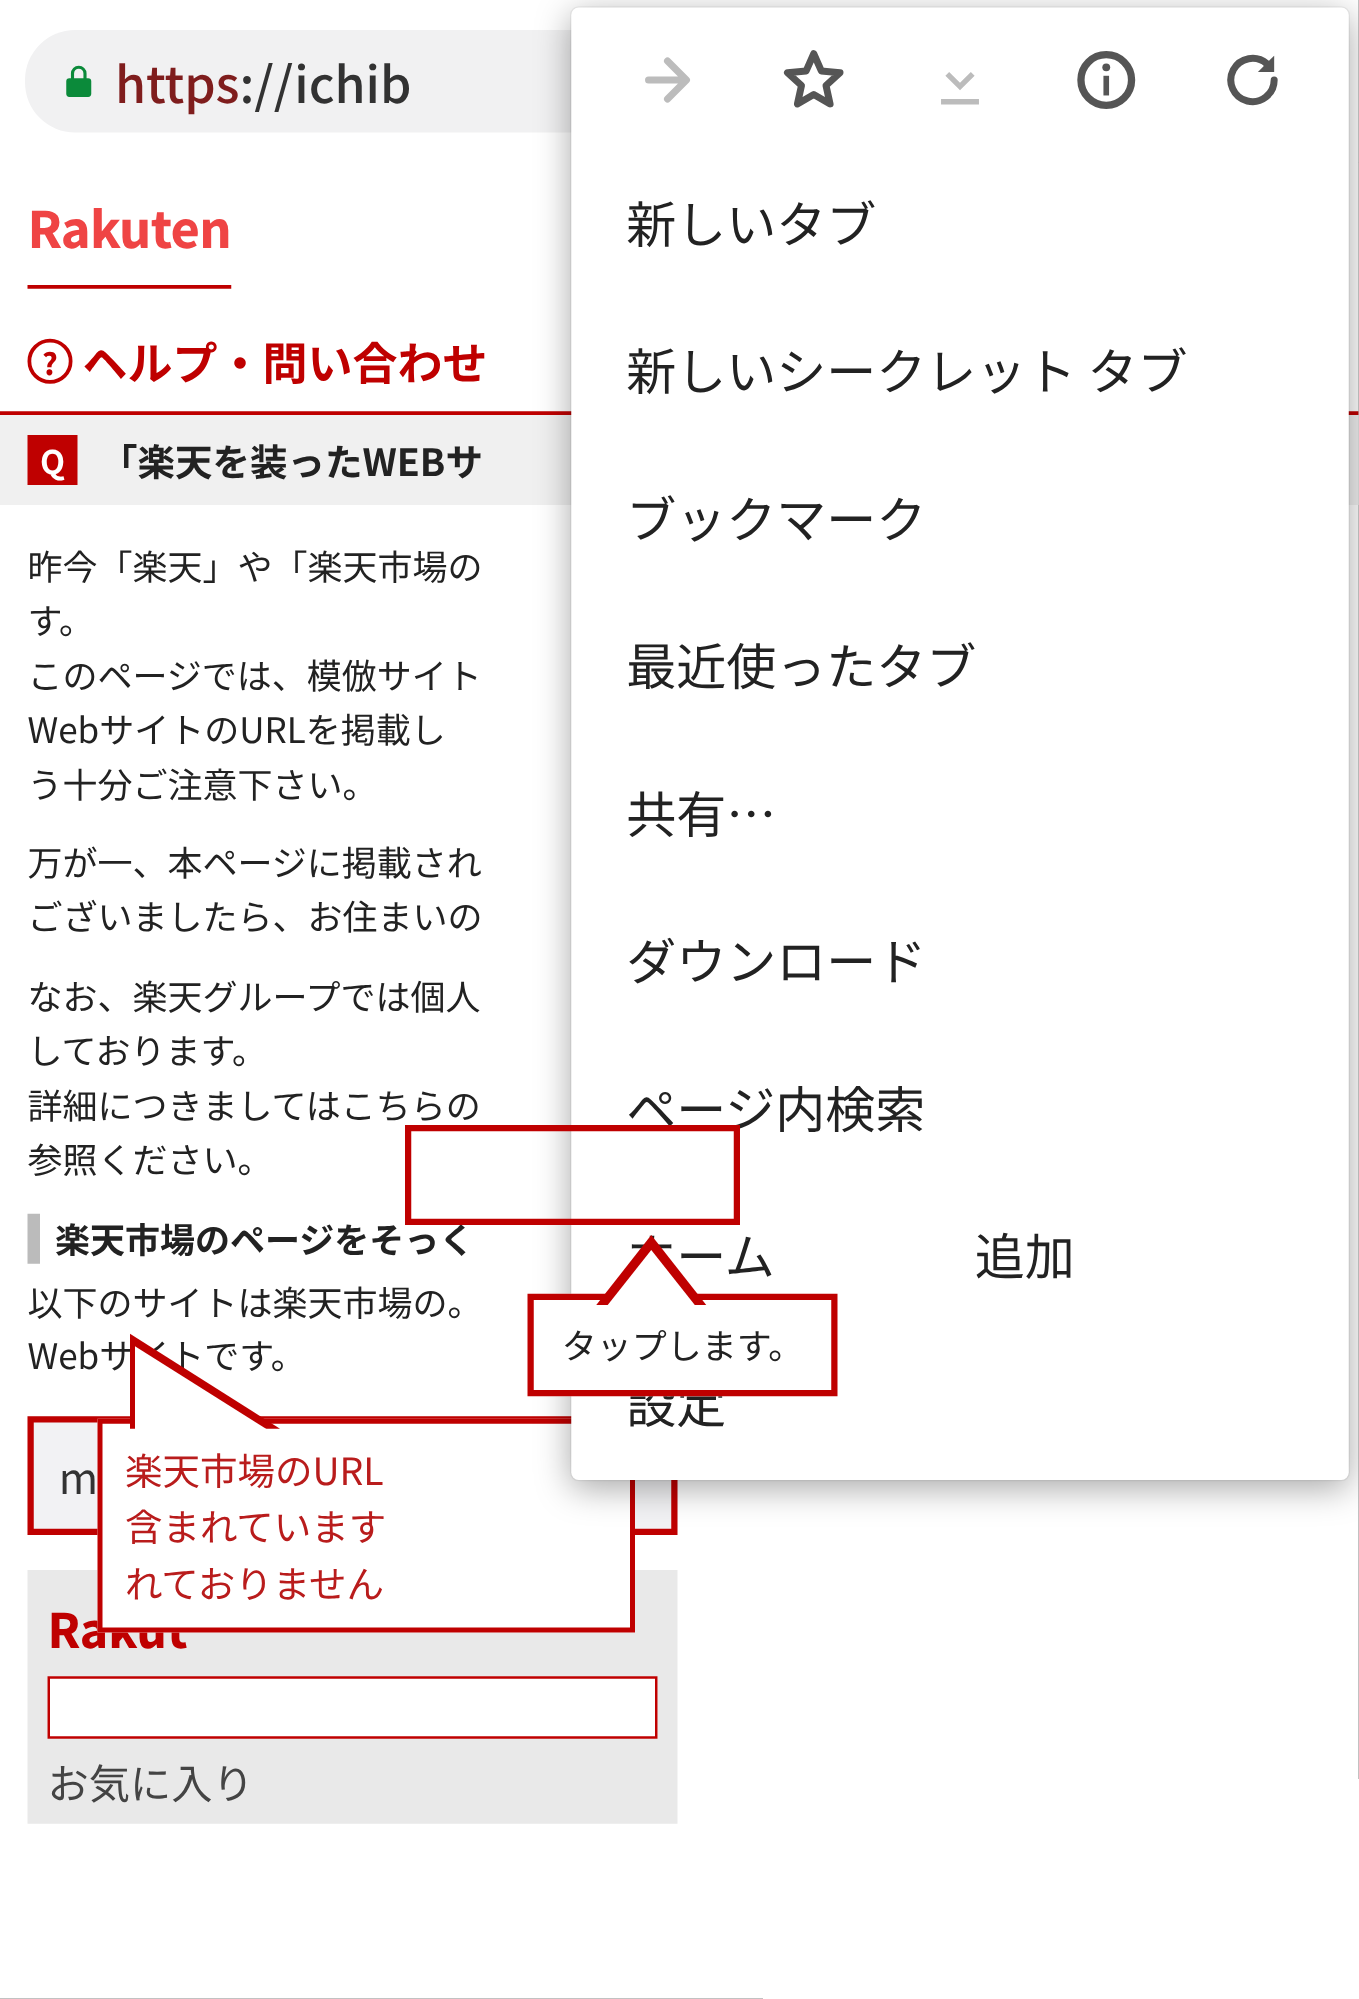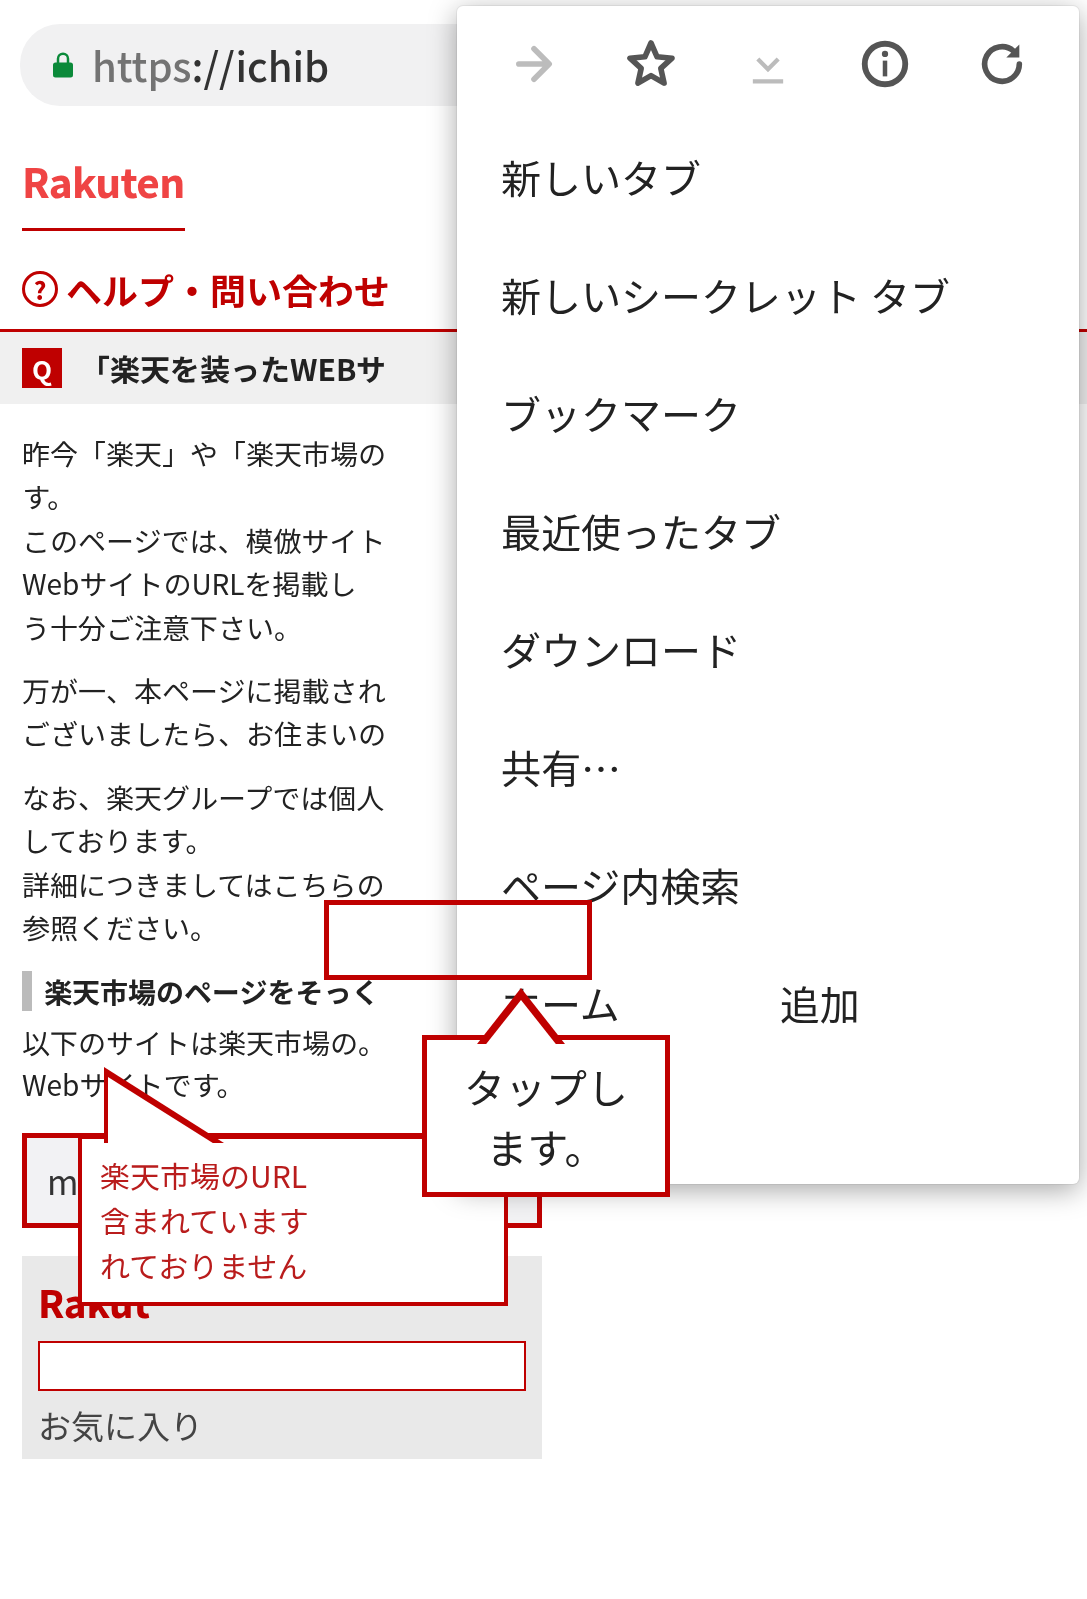--- a/index.html
+++ b/index.html
@@ -25,21 +25,21 @@
     display: flex; align-items: center;
     padding: 0 28px;
     font-size: 40px;
     color: #323232;
     overflow: hidden;
     white-space: nowrap;
   }
   .lock-icon {
     width: 30px; height: 34px; margin-right: 14px; flex-shrink:0;
   }
-  .url-scheme { color: #737373; font-weight: 500; }
+  .url-scheme { color: #7f1d1d; font-weight: 500; }
   .url-rest { color: #323232; font-weight: 500; }
 
   
   .page {
     position: absolute; left: 0; top: 130px; right: 0; bottom: 0;
     background: #fff;
     padding: 20px 22px 0 22px;
   }
   .rakuten-logo {
     color: #ef4444; font-weight: 800; font-size: 40px;
@@ -178,21 +178,21 @@
   }
 
   
   .callout-tap {
     position:absolute;
     left: 422px; top: 1035px;
     width: 248px;
     border: 5px solid #bf0000;
     background:#fff;
     padding: 16px 18px;
-    font-size: 41px; color:#222;
+    font-size: 28px; color:#222;
     text-align:center;
   }
   .callout-tap::before {
     content:"";
     position:absolute;
     top:-52px; left:50px;
     width:0;height:0;
     border-left: 44px solid transparent;
     border-right: 44px solid transparent;
     border-bottom: 56px solid #bf0000;
@@ -301,24 +301,24 @@
     <div class="menu-item">
         <span>新しいシークレット タブ</span>
       </div>
     <div class="menu-item">
         <span>ブックマーク</span>
       </div>
     <div class="menu-item">
         <span>最近使ったタブ</span>
       </div>
     <div class="menu-item">
+        <span>共有…</span>
+      </div>
+    <div class="menu-item">
         <span>ダウンロード</span>
-      </div>
-    <div class="menu-item">
-        <span>共有…</span>
       </div>
     <div class="menu-item">
         <span>ページ内検索</span>
       </div>
     <div class="menu-item">
         <span>ホーム　　　　追加</span>
       </div>
     <div class="menu-item">
         <span>設定</span>
       </div>

